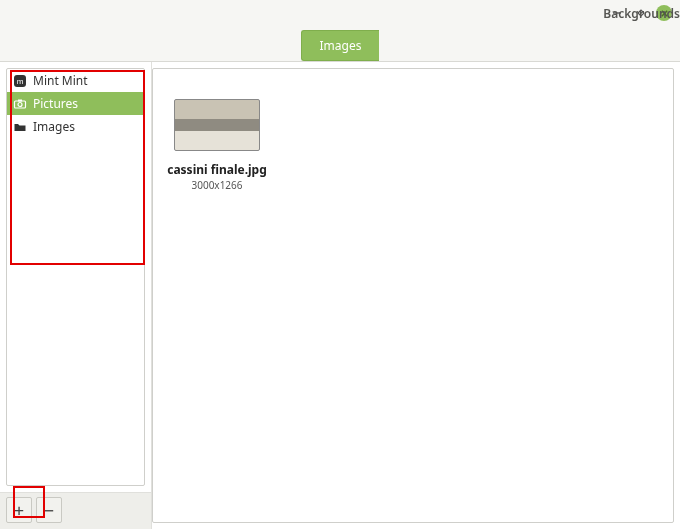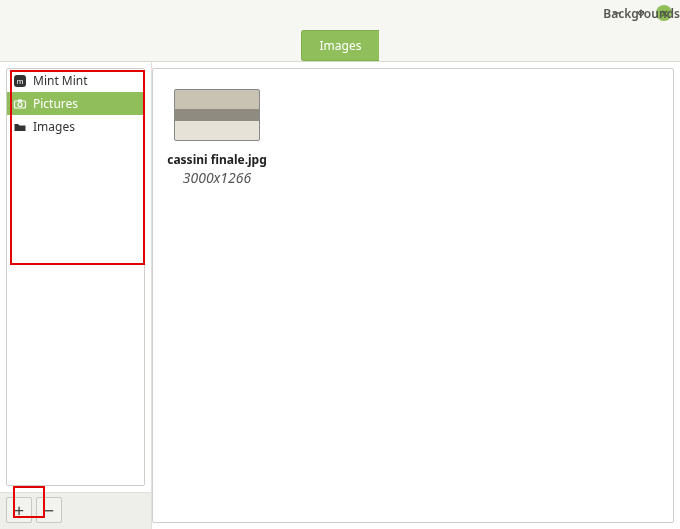--- a/index.html
+++ b/index.html
@@ -126,21 +126,21 @@
     color: #444;
     cursor: pointer;
     font-family: monospace;
   }
   .gallery {
     flex: 1;
     margin: 6px 6px 6px 0;
     border: 1px solid #cfcfcb;
     border-radius: 2px;
     background: #fff;
-    padding: 20px 14px;
+    padding: 30px 14px;
     display: flex;
     align-content: flex-start;
     align-items: flex-start;
   }
   .thumb-card {
     width: 100px;
     text-align: center;
   }
   .thumb {
     width: 86px; height: 52px;
@@ -153,21 +153,21 @@
     background: linear-gradient(180deg,
       #c9c3b4 0%, #c9c3b4 38%,
       #8f8b81 38%, #8f8b81 62%,
       #e6e2d8 62%, #e6e2d8 100%);
   }
   .thumb.juno {
     background:
       radial-gradient(circle at 55% 110%, #6b7178 0%, #4b525a 28%, #0c0d0f 48%, #000 100%);
   }
   .thumb-name { font-weight: 700; font-size: 12px; color: #222; }
-  .thumb-res  { font-size: 14px; color: #555; font-style: italic; }
+  .thumb-res  { font-size: 10px; color: #555; }
   .highlight-box {
     position: absolute;
     border: 2px solid #e20000;
     pointer-events: none;
   }
   .hl-sidebar { left: 10px; top: 70px; width: 135px; height: 195px; }
   .hl-add { left: 13px; top: 486px; width: 32px; height: 32px; }
 </style>
 </head>
 <body>

